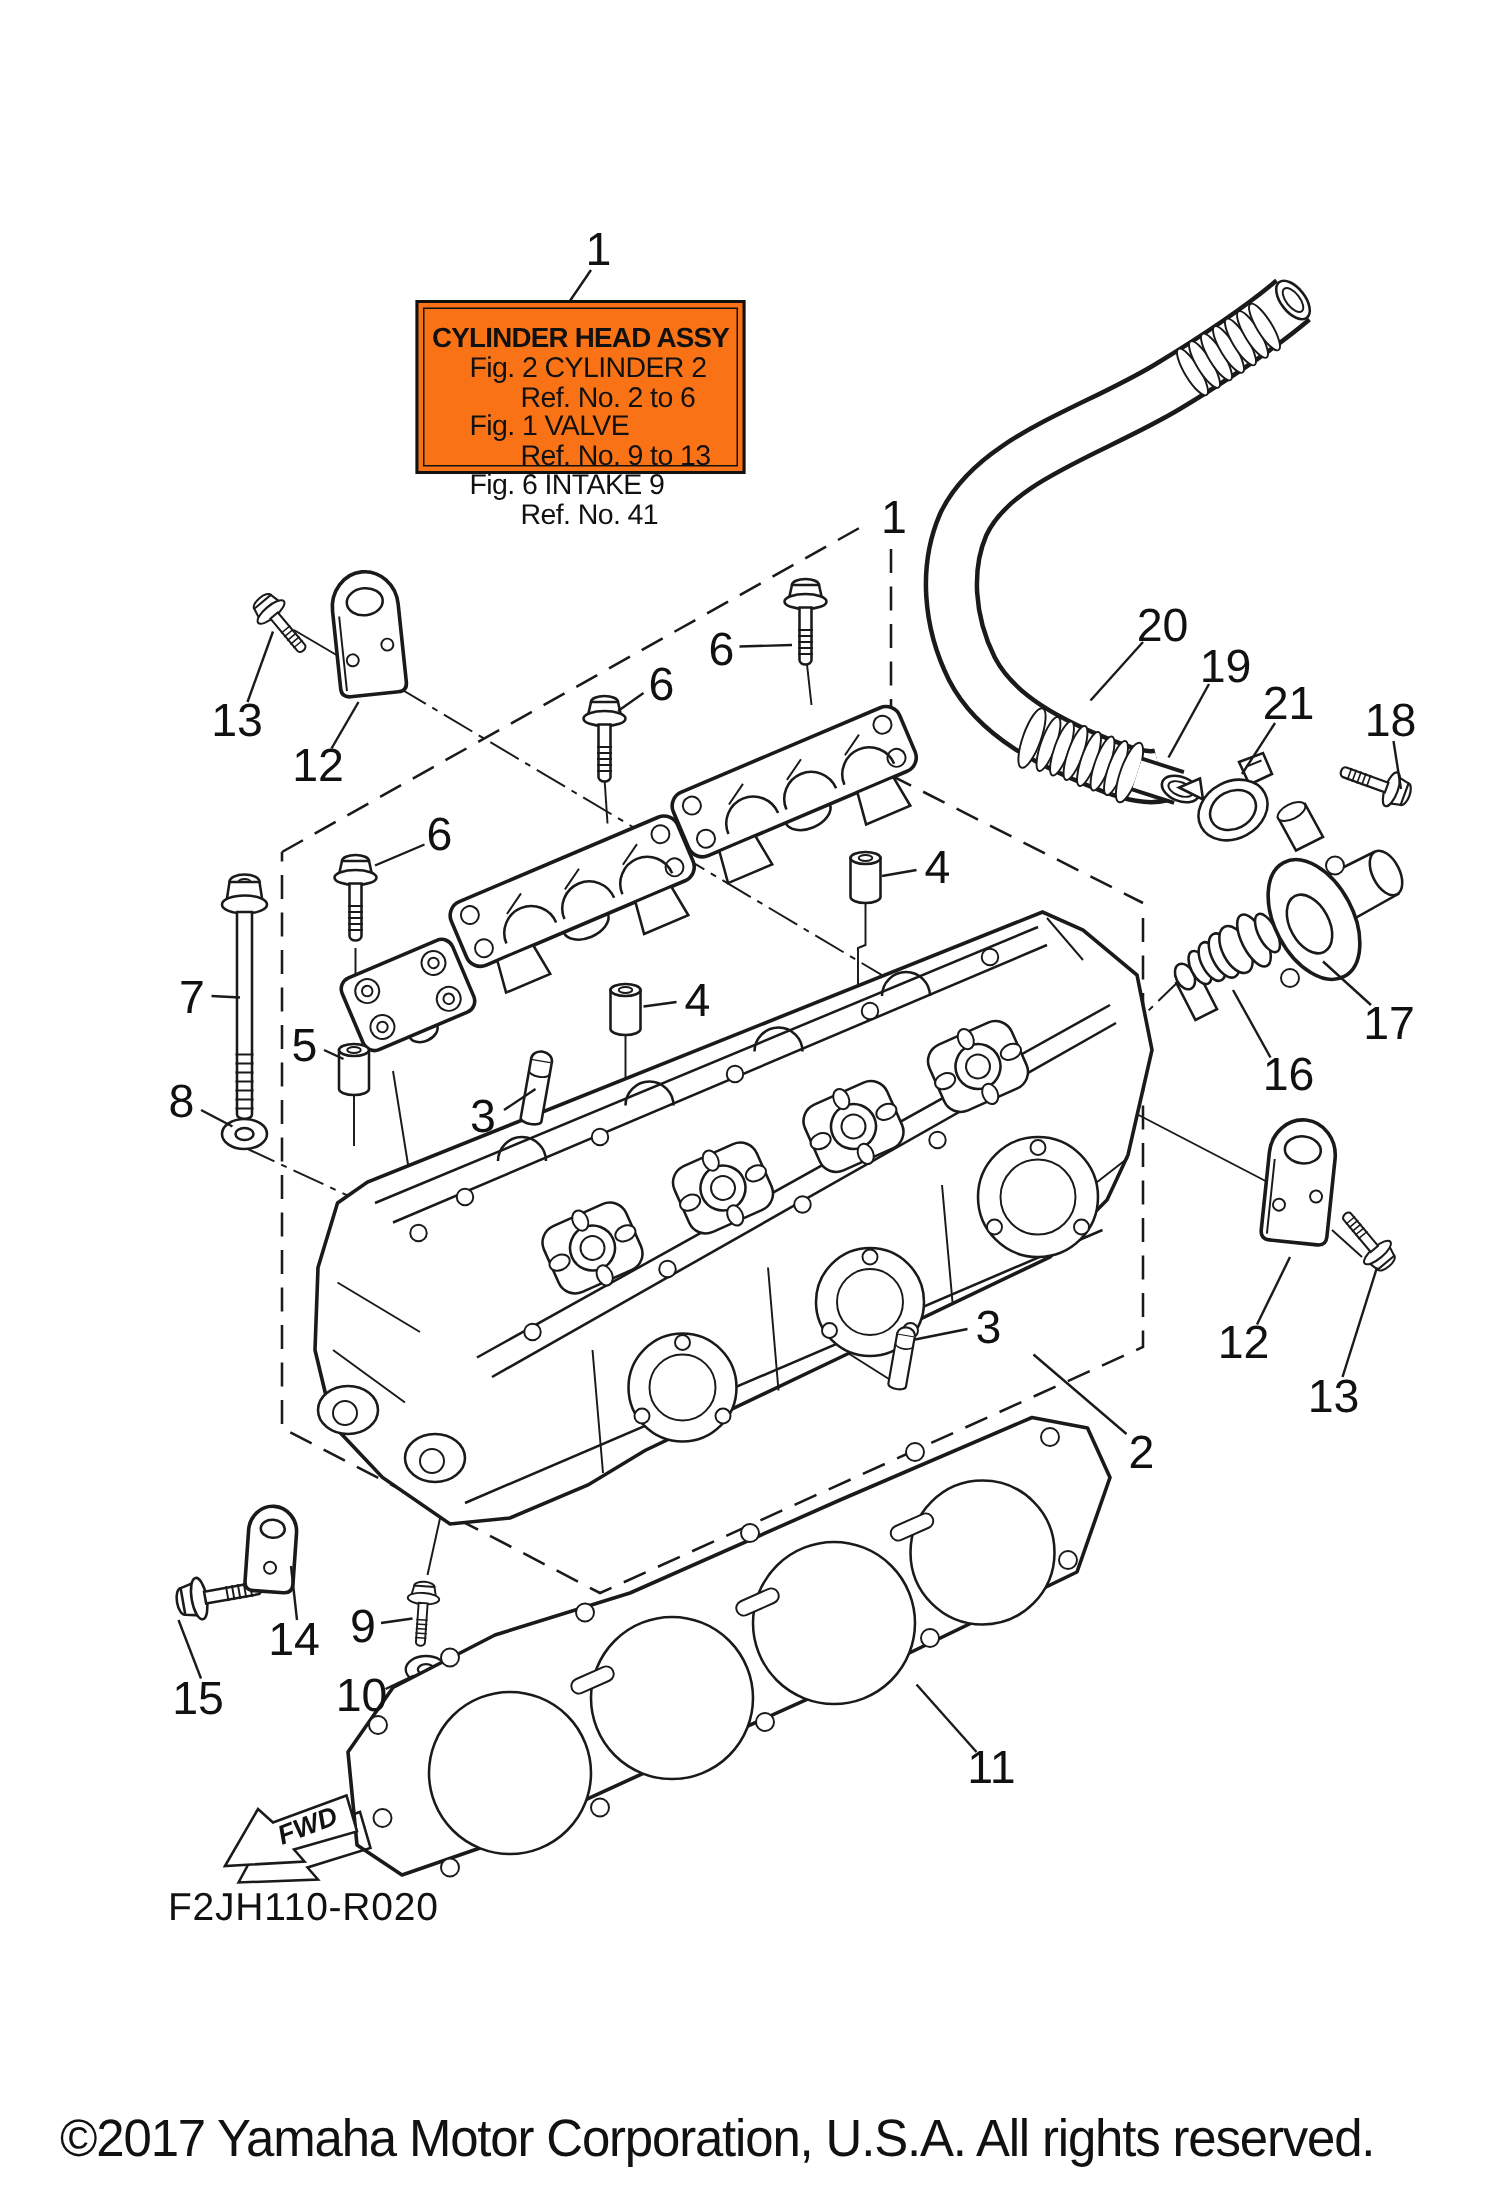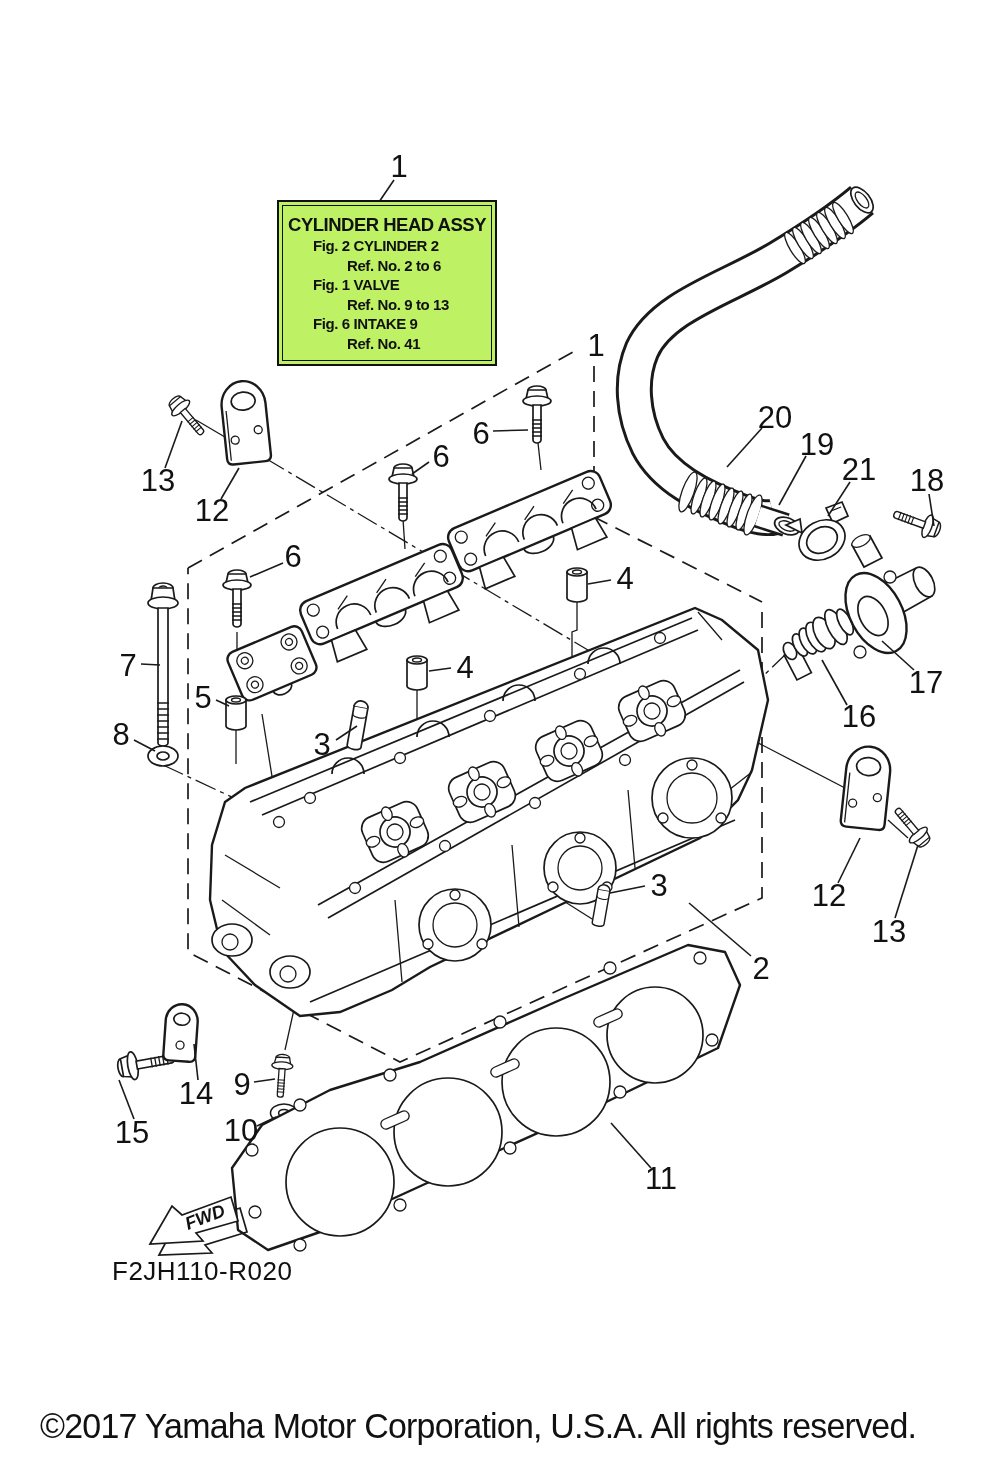--- a/index.html
+++ b/index.html
@@ -4,26 +4,26 @@
 <style>
   html,body{margin:0;padding:0;background:#fff;}
   #page{position:relative;width:1000px;height:1457px;background:#ffffff;overflow:hidden;
         font-family:"Liberation Sans", sans-serif;color:#111;}
   svg{position:absolute;left:0;top:0;}
   .ln{stroke:#1a1a1a;fill:none;}
   .fw{fill:#ffffff;stroke:#1a1a1a;}
   .thick{stroke-width:2.4;}
   .mid{stroke-width:1.7;}
   .thin{stroke-width:1.3;}
-  #info-box{position:absolute;left:277px;top:200px;width:220px;height:166px;
-            border:2px solid #111;box-sizing:border-box;background:#bef264;}
+  #info-box{position:absolute;left:277px;top:200px;width:220px;height:116px;
+            border:2px solid #111;box-sizing:border-box;background:#f97316;}
   #info-inner{position:absolute;left:3px;top:3px;right:3px;bottom:3px;border:1.5px solid #111;
             padding-top:8px;box-sizing:border-box;}
   #info-title{font-weight:bold;font-size:18.5px;text-align:center;letter-spacing:-0.5px;}
-  .info-line{font-weight:bold;font-size:15px;line-height:19.5px;letter-spacing:-0.4px;}
+  .info-line{font-weight:normal;font-size:19px;line-height:19.5px;letter-spacing:-0.4px;}
   .ind1{padding-left:30px;}
   .ind2{padding-left:64px;}
   #fig-code{position:absolute;left:112px;top:1256px;font-size:26px;letter-spacing:0.5px;}
   #copyright{position:absolute;left:40px;top:1406px;font-size:35px;letter-spacing:-0.8px;
              transform:scaleX(0.97);transform-origin:left top;white-space:nowrap;}
   .co-text{fill:#111;font-family:"Liberation Sans",sans-serif;font-size:31px;}
 </style>
 </head>
 <body>
 

